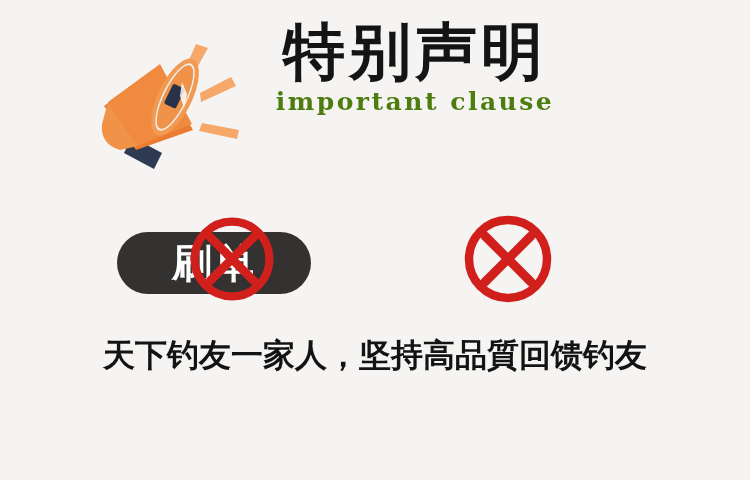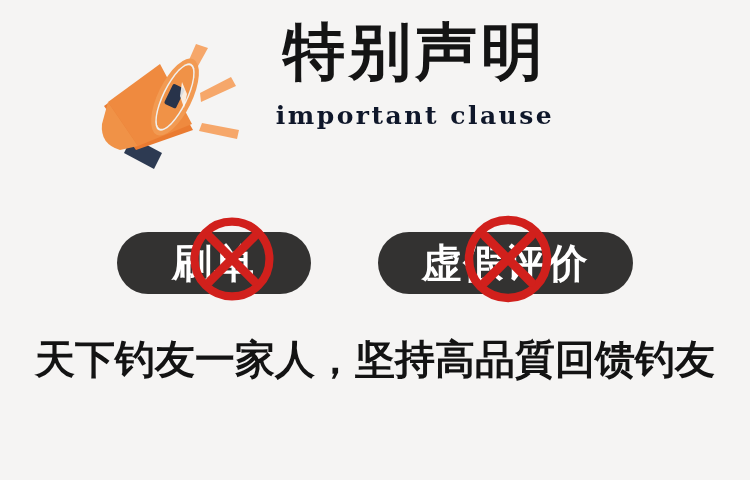--- a/index.html
+++ b/index.html
@@ -56,23 +56,22 @@
     letter-spacing: 4px;
     line-height: 1.12;
     margin: 0;
     white-space: nowrap;
   }
 
   .sub-title {
     font-family: "DejaVu Serif", "Liberation Serif", serif;
     font-size: 25px;
     font-weight: 700;
-    color: #0f172a;
+    color: #4d7c0f;
     letter-spacing: 2.5px;
-    margin-top: 14px;
     white-space: nowrap;
   }
 
   
   .pills {
     position: absolute;
     left: 0;
     top: 232px;
     width: 750px;
     height: 62px;
@@ -126,21 +125,21 @@
     white-space: nowrap;
   }
 
   .slogan-line-1 {
     font-size: 40px;
     letter-spacing: 1px;
     line-height: 1.32;
   }
 
   .slogan-line-2 {
-    font-size: 40px;
+    font-size: 32px;
     letter-spacing: 0px;
     line-height: 1.32;
     margin-top: 8px;
   }
 </style>
 </head>
 <body>
 
 <div class="banner">
 
@@ -178,23 +177,20 @@
       <div class="sub-title">important clause</div>
     </div>
   </div>
 
   <div class="pills">
 
     <div class="pill pill-1">
       <span class="pill-text">刷单</span>
     </div>
 
-    <div class="pill pill-2">
-      <span class="pill-text">虚假评价</span>
-    </div>
   </div>
 
   <div class="no-mark no-mark-1">
     <svg viewBox="0 0 100 100" width="96" height="96" aria-hidden="true">
       <circle cx="50" cy="50" r="39" fill="none" stroke="#d1201c" stroke-width="8.5" stroke-linecap="round"></circle>
       <path d="M27 27 L73 73" stroke="#d1201c" stroke-width="9" stroke-linecap="round"></path>
       <path d="M73 27 L27 73" stroke="#d1201c" stroke-width="9" stroke-linecap="round"></path>
     </svg>
   </div>
 

